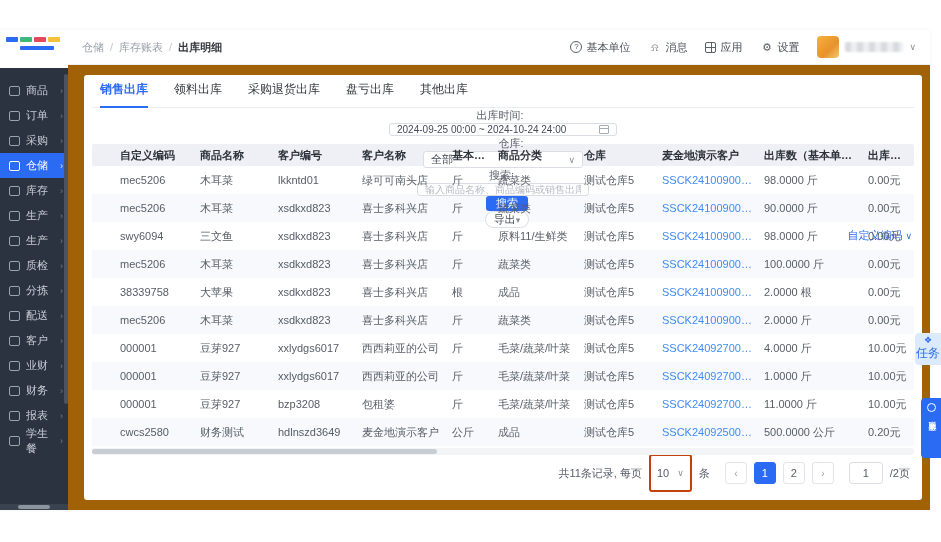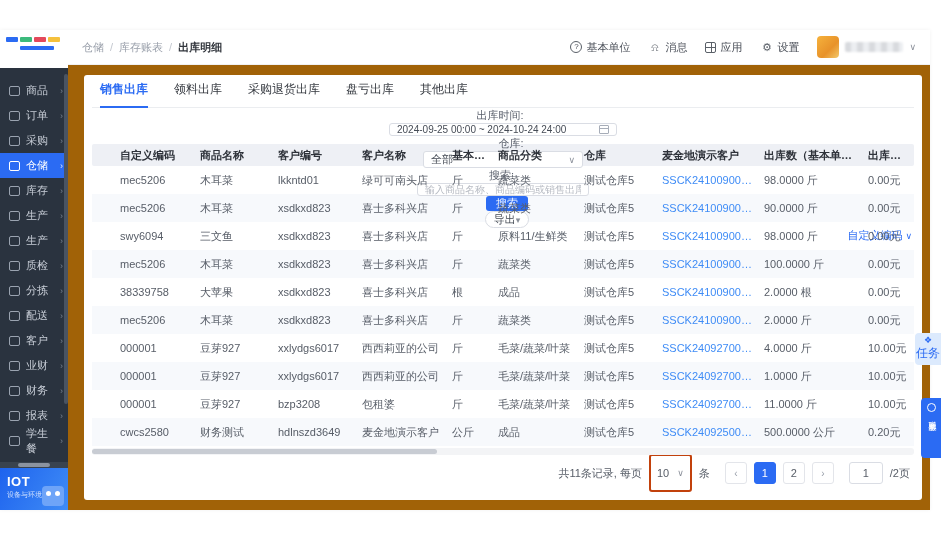--- a/index.html
+++ b/index.html
@@ -196,25 +196,20 @@
               <span class="mi-icon"></span>
               <span class="mi-label">学生餐</span>
               <span class="mi-arrow">›</span>
             </div>
           </nav>
         <div class="v-scroll"></div>
       </div>
       <div class="h-scroll-side">
           <div class="thumb"></div>
         </div>
-      <div class="iot">
-        <div class="iot-title">IOT</div>
-        <div class="iot-sub">设备与环境</div>
-        <div class="iot-bot"></div>
-      </div>
     </aside>
 
     <div class="main">
       <header class="topbar">
         <div class="crumbs" id="breadcrumb">
             <span>仓储</span>
             <span class="sep">/</span>
             <span>库存账表</span>
             <span class="sep">/</span>
             <span class="last">出库明细</span>

